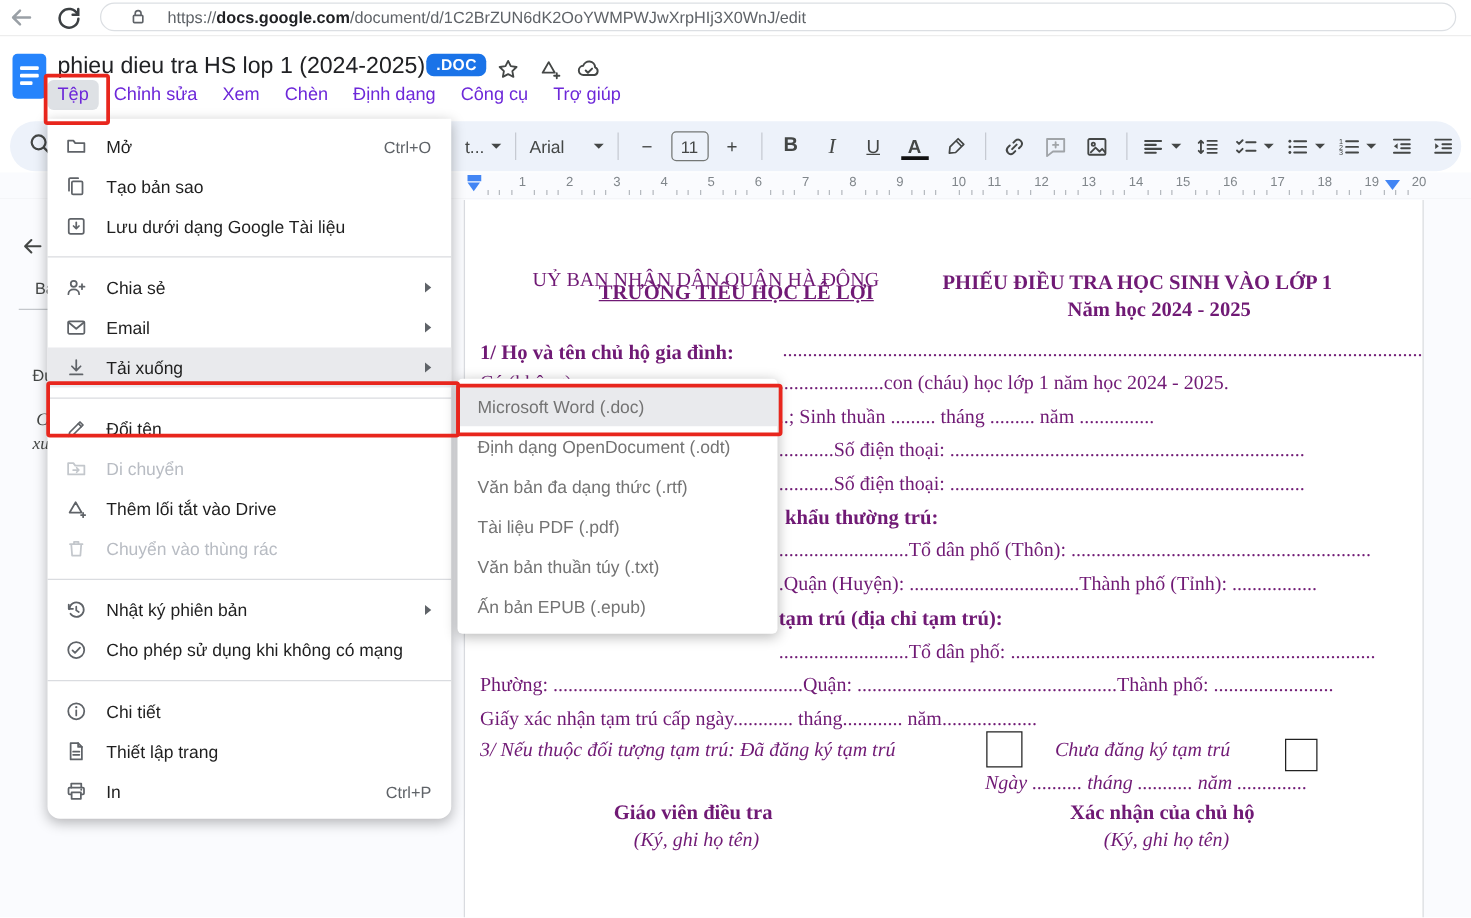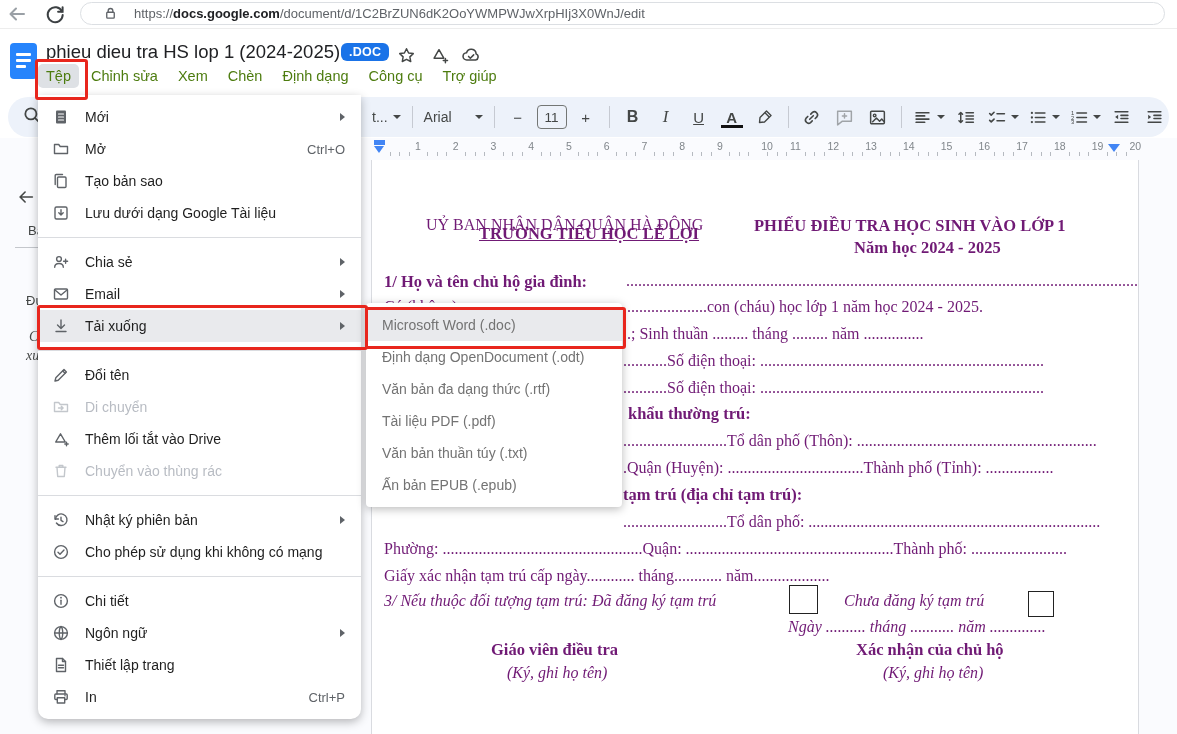--- a/index.html
+++ b/index.html
@@ -16,21 +16,21 @@
   .url{font-size:13px;color:#5f6368;white-space:nowrap}
   .url .domain{color:#202124;font-weight:bold}
   
   #docs-logo{left:10px;top:43px;width:27px;height:36px;background:#2684fc;border-radius:4px}
   #docs-logo i{position:absolute;left:6px;width:15px;height:2.6px;background:#fff;border-radius:1px}
   #doc-title{left:46px;top:41px;font-size:18.5px;color:#202124}
   #doc-badge{left:341px;top:43px;background:#1a73e8;color:#fff;font-size:12.5px;font-weight:bold;
              padding:2px 8px;border-radius:6px;letter-spacing:.3px}
   .hdr-ic{top:44px;width:22px;height:22px;display:flex;align-items:center;justify-content:center}
   #menubar{left:38px;top:64px;display:flex;gap:4px;align-items:center}
-  .mb-item{font-size:14.5px;color:#4d7c0f;padding:4px 8px;border-radius:5px;white-space:nowrap}
+  .mb-item{font-size:14.5px;color:#6d28d9;padding:4px 8px;border-radius:5px;white-space:nowrap}
   .mb-item.active{background:#dee1e5}
   
   #toolbar{left:8px;top:97px;width:1161px;height:40px;background:#edf2fa;border-radius:20px}
   #tb-search{left:14px;top:8px}
   #tb-items{left:362px;top:0;height:40px;display:flex;align-items:center;gap:5px}
   .tbtn{min-width:24px;height:26px;display:flex;align-items:center;justify-content:center;
         color:#444746;font-size:15px;border-radius:4px;padding:0 2px;white-space:nowrap}
   .tsep{width:1px;height:22px;background:#c6cad2;margin:0 4px}
   .caret{width:0;height:0;border-left:4px solid transparent;border-right:4px solid transparent;
          border-top:4.5px solid #444746;margin-left:5px}
@@ -386,32 +386,20 @@
         <div class="docbox" style="left: 656px; top: 431px; width: 24px; height: 24px;"></div>
       </div>
   </div>
   <div id="cursor" class="abs"></div>
 </div>
 
 <div id="file-menu" class="abs">
     <div class="fm-item">
       <span>
         <svg width="18" height="18" viewBox="0 0 18 18" fill="none" stroke="#5f6368" stroke-width="1.4" stroke-linecap="round" stroke-linejoin="round">
-          <rect x="4" y="2.5" width="10" height="13" rx="1" fill="#5f6368" stroke="none"></rect>
-          <path d="M6.5 6h5M6.5 9h5M6.5 12h5" stroke="#fff" stroke-width="1.2"></path>
-        </svg>
-      </span>
-      <span class="lbl">Mới</span>
-      <span class="right">
-        <span class="subarrow"></span>
-      </span>
-    </div>
-    <div class="fm-item">
-      <span>
-        <svg width="18" height="18" viewBox="0 0 18 18" fill="none" stroke="#5f6368" stroke-width="1.4" stroke-linecap="round" stroke-linejoin="round">
           <path d="M2.5 13.5v-9h4.2l1.5 2h7.3v7z"></path>
         </svg>
       </span>
       <span class="lbl">Mở</span>
       <span class="right">
         <span class="shortcut">Ctrl+O</span>
       </span>
     </div>
     <div class="fm-item">
       <span>
@@ -538,32 +526,20 @@
     <div class="fm-item">
       <span>
         <svg width="18" height="18" viewBox="0 0 18 18" fill="none" stroke="#5f6368" stroke-width="1.4" stroke-linecap="round" stroke-linejoin="round">
           <circle cx="9" cy="9" r="6.4"></circle>
           <path d="M9 8.3v4"></path>
           <circle cx="9" cy="5.7" r=".9" fill="#5f6368" stroke="none"></circle>
         </svg>
       </span>
       <span class="lbl">Chi tiết</span>
       <span class="right"></span>
-    </div>
-    <div class="fm-item">
-      <span>
-        <svg width="18" height="18" viewBox="0 0 18 18" fill="none" stroke="#5f6368" stroke-width="1.4" stroke-linecap="round" stroke-linejoin="round">
-          <circle cx="9" cy="9" r="6.4"></circle>
-          <path d="M2.6 9h12.8M9 2.6c2.3 2 2.3 10.8 0 12.8M9 2.6c-2.3 2-2.3 10.8 0 12.8"></path>
-        </svg>
-      </span>
-      <span class="lbl">Ngôn ngữ</span>
-      <span class="right">
-        <span class="subarrow"></span>
-      </span>
     </div>
     <div class="fm-item">
       <span>
         <svg width="18" height="18" viewBox="0 0 18 18" fill="none" stroke="#5f6368" stroke-width="1.4" stroke-linecap="round" stroke-linejoin="round">
           <path d="M4.5 2.5h6l3 3v10h-9z"></path>
           <path d="M10.5 2.5v3h3"></path>
           <path d="M6.5 9.3h5M6.5 11.8h5"></path>
         </svg>
       </span>
       <span class="lbl">Thiết lập trang</span>

